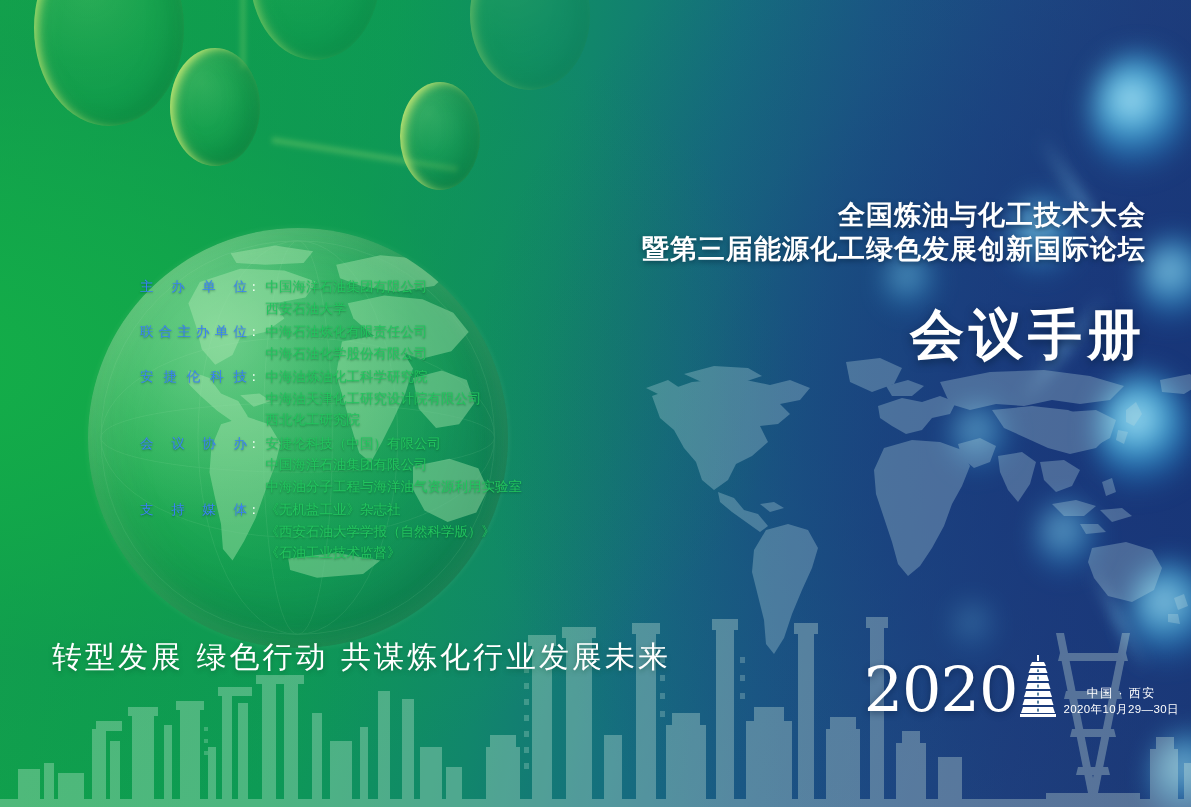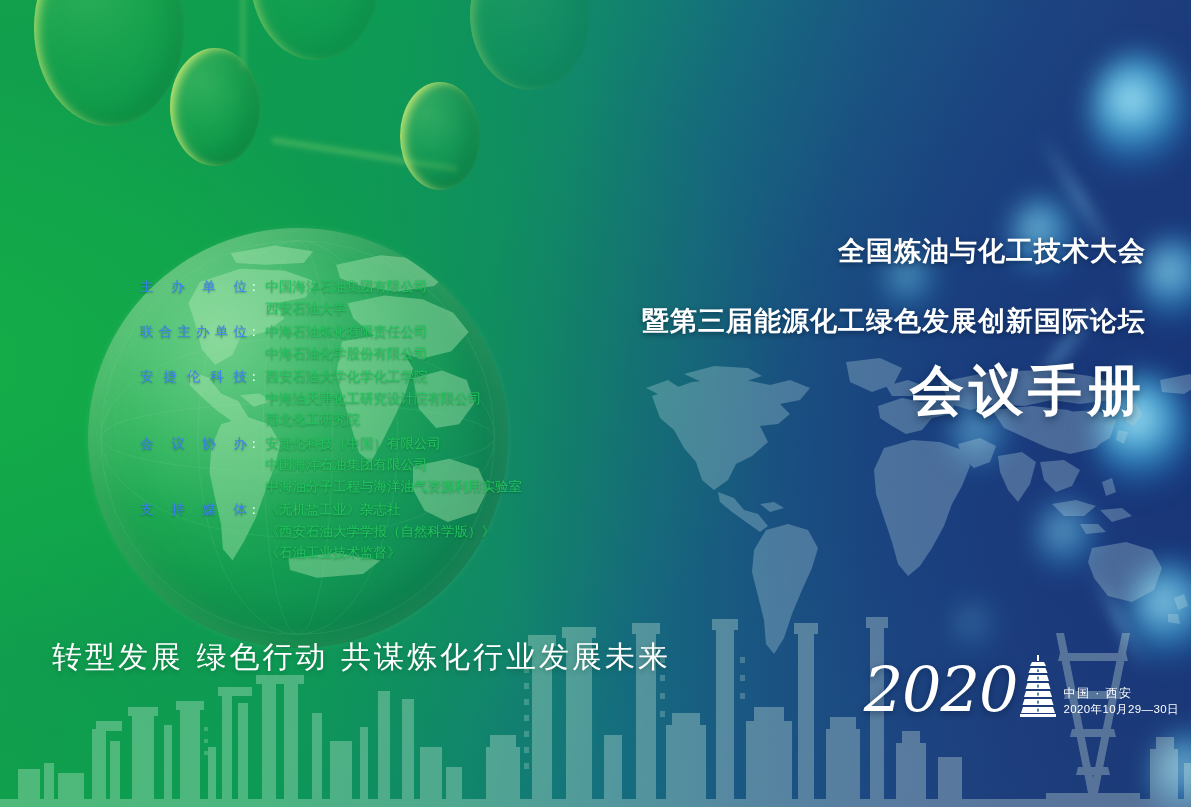--- a/index.html
+++ b/index.html
@@ -138,24 +138,23 @@
     color:#ffffff;
   }
   .title-line{
     font-family:"DejaVu Sans","Liberation Sans",sans-serif;
     font-weight:bold;
     font-size:27px;
     line-height:34px;
     letter-spacing:1px;
     text-shadow:0 2px 5px rgba(0,25,50,.55);
     white-space:nowrap;
-    margin-top:36px;
   }
   .handbook{
-    margin-top:22px;
+    margin-top:38px;
     font-family:"DejaVu Sans","Liberation Sans",sans-serif;
     font-weight:bold;
     font-size:54px;
     line-height:62px;
     letter-spacing:5px;
     color:#ffffff;
     text-shadow:0 3px 9px rgba(0,25,50,.55);
     white-space:nowrap;
   }
 
@@ -189,30 +188,30 @@
     text-shadow:0 2px 5px rgba(0,70,35,.40);
   }
 
   
   .yearblock{
     position:absolute;right:12px;bottom:88px;
     display:flex;align-items:flex-end;
   }
   .year{
     font-family:"DejaVu Serif","Liberation Serif",serif;
-    font-style:italic;font-weight:normal;
+    font-weight:normal;
     font-size:62px;line-height:58px;color:#ffffff;
     letter-spacing:-1px;
     text-shadow:0 2px 7px rgba(0,20,50,.45);
   }
   .pagoda{margin:0 6px -2px 2px;}
   .venue{padding-bottom:2px;}
   .venue-city{
     font-size:12px;line-height:16px;color:#ffffff;letter-spacing:1.5px;
-    text-align:left;
+    text-align:center;
   }
   .venue-date{
     font-size:11.5px;line-height:16px;color:#ffffff;letter-spacing:.4px;
     white-space:nowrap;
   }
 </style>
 </head>
 <body>
 
 <div class="page">
@@ -452,21 +451,21 @@
       <span class="org-vals">
         <div class="org-val">中海石油炼化有限责任公司</div>
         <div class="org-val">中海石油化学股份有限公司</div>
       </span>
     </div>
 
     <div class="org-row">
       <span class="org-label">安捷伦科技</span>
       <span class="org-colon">：</span>
       <span class="org-vals">
-        <div class="org-val">西安石油大学化学化工学院</div>
+        <div class="org-val">中海油炼油化工科学研究院</div>
         <div class="org-val">中海油天津化工研究设计院有限公司</div>
         <div class="org-val">西北化工研究院</div>
       </span>
     </div>
 
     <div class="org-row">
       <span class="org-label">会议协办</span>
       <span class="org-colon">：</span>
       <span class="org-vals">
         <div class="org-val">安捷伦科技（中国）有限公司</div>

